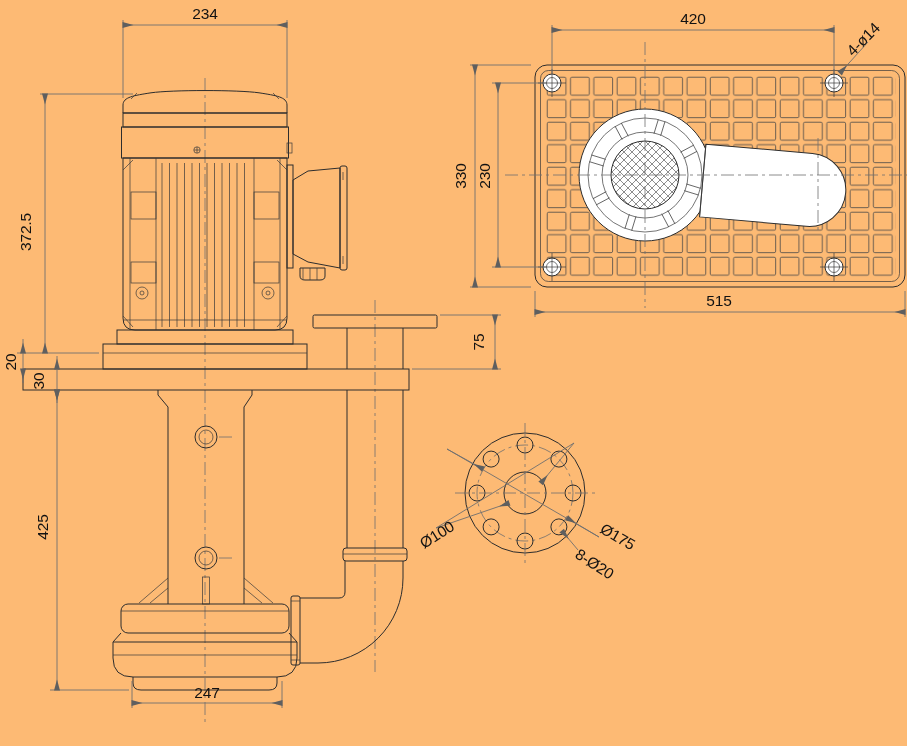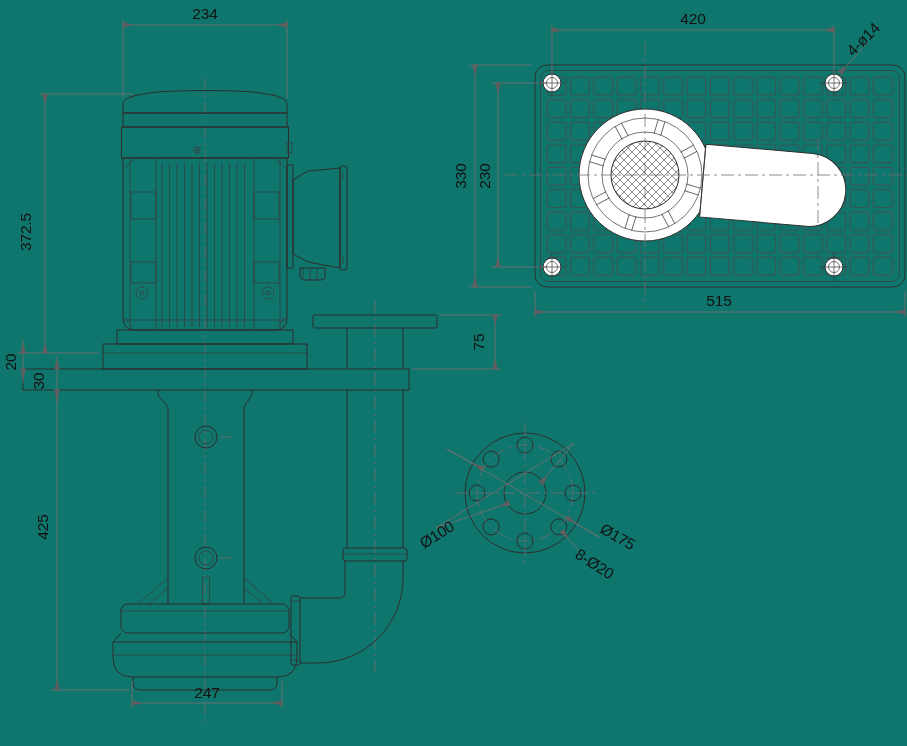--- a/index.html
+++ b/index.html
@@ -1,16 +1,16 @@
 <!DOCTYPE html>
 <html><head>
 <meta charset="utf-8">
 <style>
   html,body{margin:0;padding:0;background:#fff;}
-  .stage{width:907px;height:746px;background:#0f766e;position:relative;overflow:hidden;}
+  .stage{width:907px;height:746px;background:#fdba74;position:relative;overflow:hidden;}
   svg{display:block;}
   .g  {stroke:#2d2d2d;fill:none;stroke-width:1;}
   .g2 {stroke:#3a3a3a;fill:none;stroke-width:.7;}
   .w  {fill:#ffffff;stroke:#2d2d2d;stroke-width:1;}
   .d  {stroke:#6f6f6f;fill:none;stroke-width:.9;}
   .cl {stroke:#6f6f6f;fill:none;stroke-width:.8;stroke-dasharray:13 4 3 4;}
   .dimtxt{font-family:"Liberation Sans",sans-serif;font-size:15.5px;fill:#121212;letter-spacing:-.2px;}
 </style>
 </head>
 <body>

